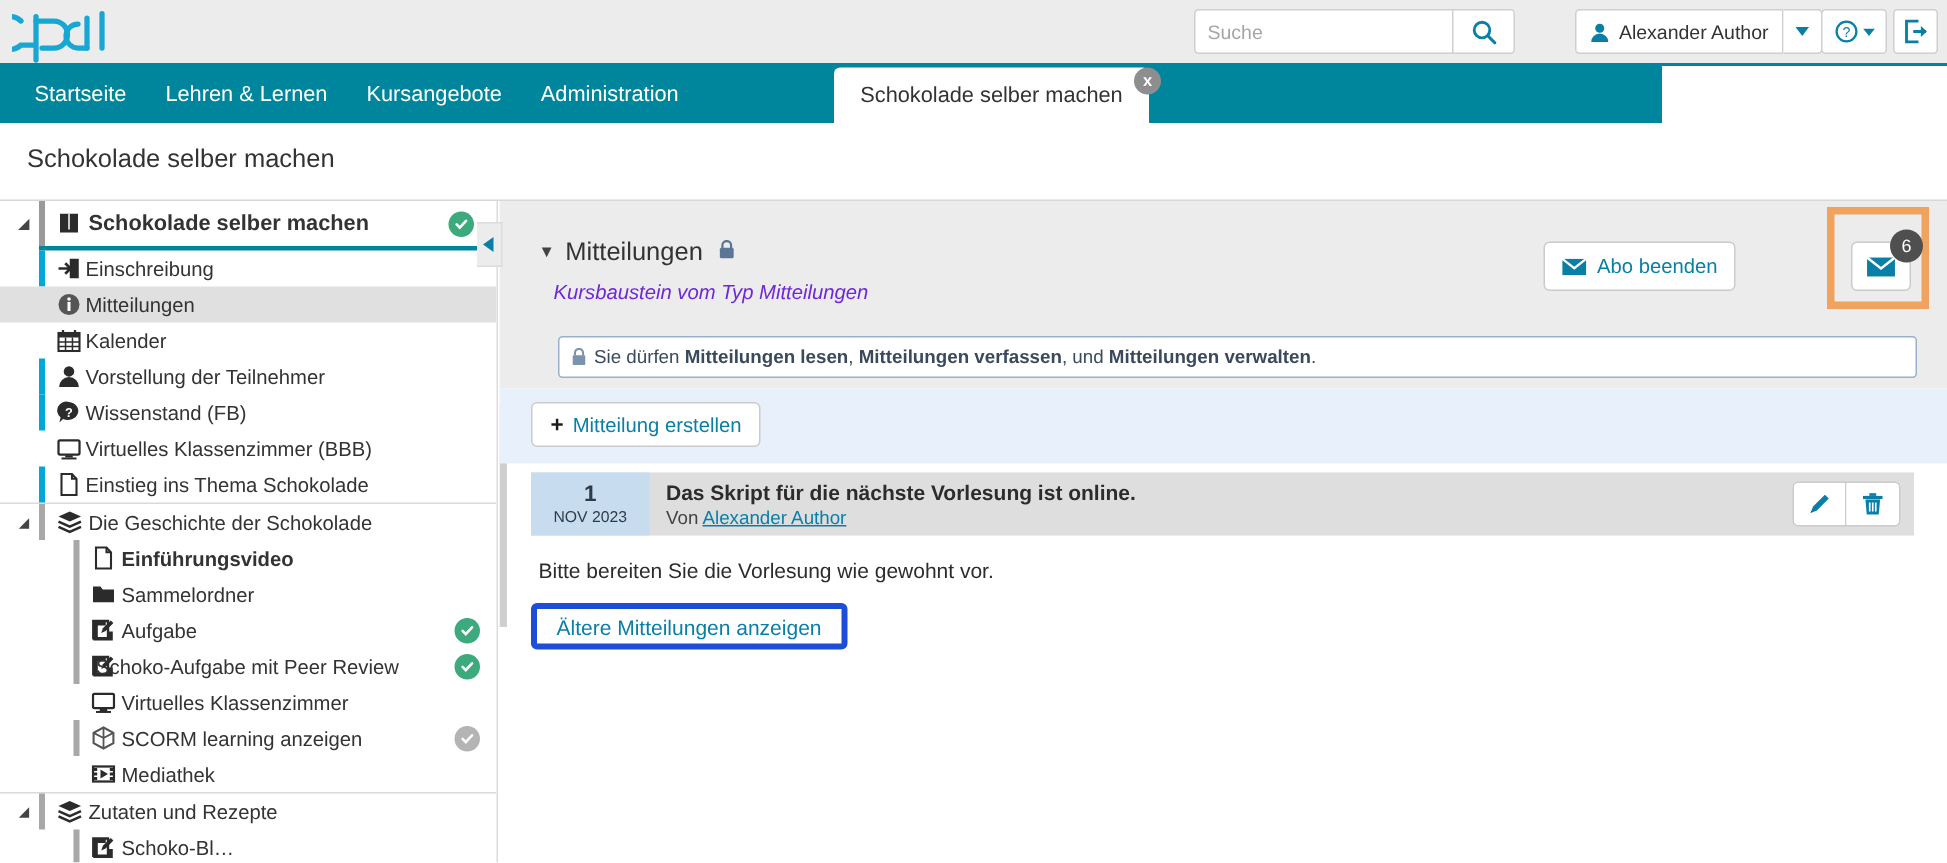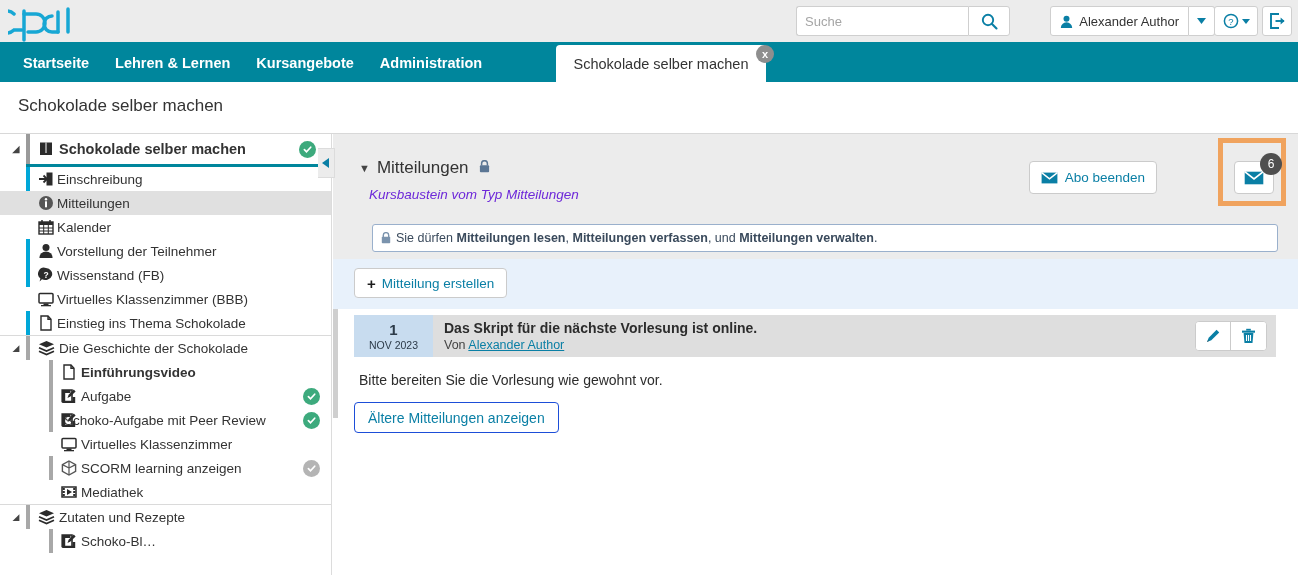--- a/index.html
+++ b/index.html
@@ -66,23 +66,22 @@
   }
   .logout-btn {
     position: absolute; right: 6px; top: 6px;
     width: 30px; height: 30px; background: #fff; border: 1px solid #cfcfcf;
     border-radius: 3px; display: flex; align-items: center;
     justify-content: center; cursor: pointer;
   }
 
   
   .navbar {
-    position: absolute; left: 0; top: 44px; width: 1298px; height: 38px;
+    position: absolute; left: 0; top: 44px; width: 1108px; height: 38px;
     background: #00869c;
-    font-weight: bold;
   }
   .nav-items { display: flex; height: 38px; align-items: center; padding-left: 10px; }
   .nav-item {
     color: #fff; font-size: 14.5px; padding: 0 13px; height: 38px;
     line-height: 38px; cursor: pointer; white-space: nowrap;
   }
   .course-tab {
     position: absolute; left: 556px; top: 45px;
     width: 210px; height: 37px;
     background: #fff; border-radius: 4px 4px 0 0;
@@ -259,21 +258,21 @@
     border-right: 1px solid #cbcbcb; cursor: pointer;
   }
   .msg-act:last-child { border-right: none; }
 
   .msg-body {
     position: absolute; left: 26px; top: 238px;
     font-size: 14px; color: #2c2c2c;
   }
   .older-btn {
     position: absolute; left: 21px; top: 268px; height: 31px;
-    background: #fff; border: 1px solid #1d4ed8; border-radius: 4px;
+    background: #fff; border: 4px solid #1d4ed8; border-radius: 4px;
     display: flex; align-items: center; padding: 0 13px;
     cursor: pointer; font-size: 14px; color: #0a7fa5;
   }
   .main-scrollbar {
     position: absolute; left: 333px; top: 134px; width: 5px; height: 150px;
     background: #cfcfcf;
   }
 </style>
 </head>
 <body>
@@ -575,20 +574,29 @@
             <path d="M3 1 H10 L13 4.2 V15 H3 Z" fill="#fff" stroke="#2b2b2b" stroke-width="1.4"></path>
             <path d="M10 1 V4.2 H13" fill="none" stroke="#2b2b2b" stroke-width="1.4"></path>
           </svg>
         </span>
         <span class="t-label" style="left: 81px;">Einführungsvideo</span>
       </div>
       <div class="tree-item" style="height: 24px;">
         <span class="vbar gray" style="left: 49px;"></span>
         <span class="t-icon" style="left: 60px;">
           <svg width="16" height="16" viewBox="0 0 16 16">
+            <path d="M1 3 H6 L7.5 5 H15 V13.5 H1 Z" fill="#2b2b2b"></path>
+          </svg>
+        </span>
+        <span class="t-label" style="left: 81px;">Sammelordner</span>
+      </div>
+      <div class="tree-item" style="height: 24px;">
+        <span class="vbar gray" style="left: 49px;"></span>
+        <span class="t-icon" style="left: 60px;">
+          <svg width="16" height="16" viewBox="0 0 16 16">
             <path d="M1.2 2 H9.5 V5 H4.2 V13 H11.5 V9 H14.2 V15 H1.2 Z" fill="#2b2b2b"></path>
             <path d="M1.2 2 H11 V13.5 H1.2 Z" fill="none" stroke="#2b2b2b" stroke-width="1.6"></path>
             <path d="M6.5 10 L7.6 6.8 L12.8 1.6 L14.6 3.4 L9.4 8.6 Z" fill="#2b2b2b"></path>
           </svg>
         </span>
         <span class="t-label" style="left: 81px;">Aufgabe</span>
         <span class="t-check green" style="left: 303px;">
           <svg width="11" height="11" viewBox="0 0 11 11">
             <path d="M2.4 5.6 L4.5 7.8 L8.7 3.2" fill="none" stroke="#fff" stroke-width="1.7" stroke-linecap="round"></path>
           </svg>

